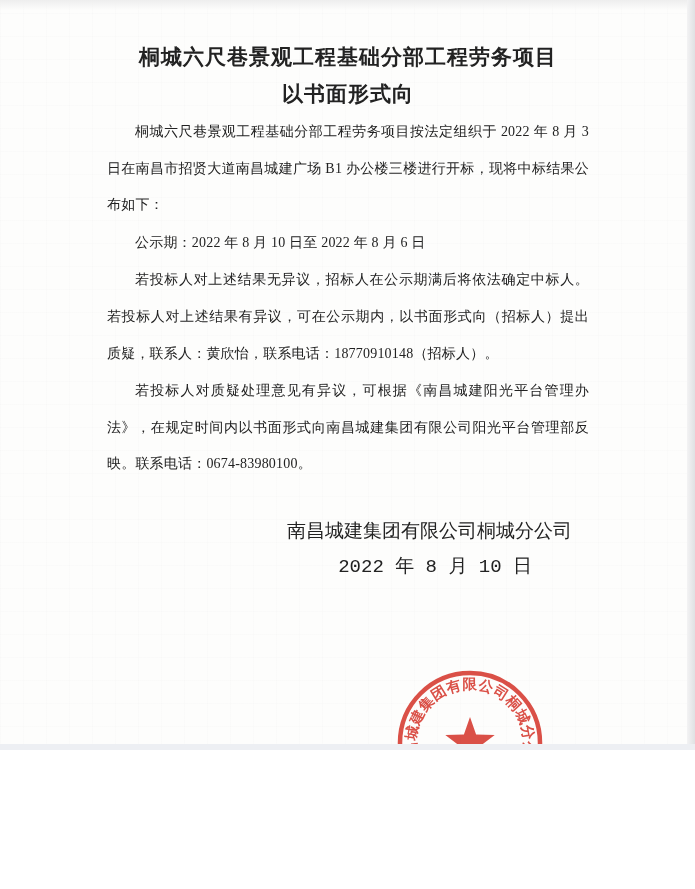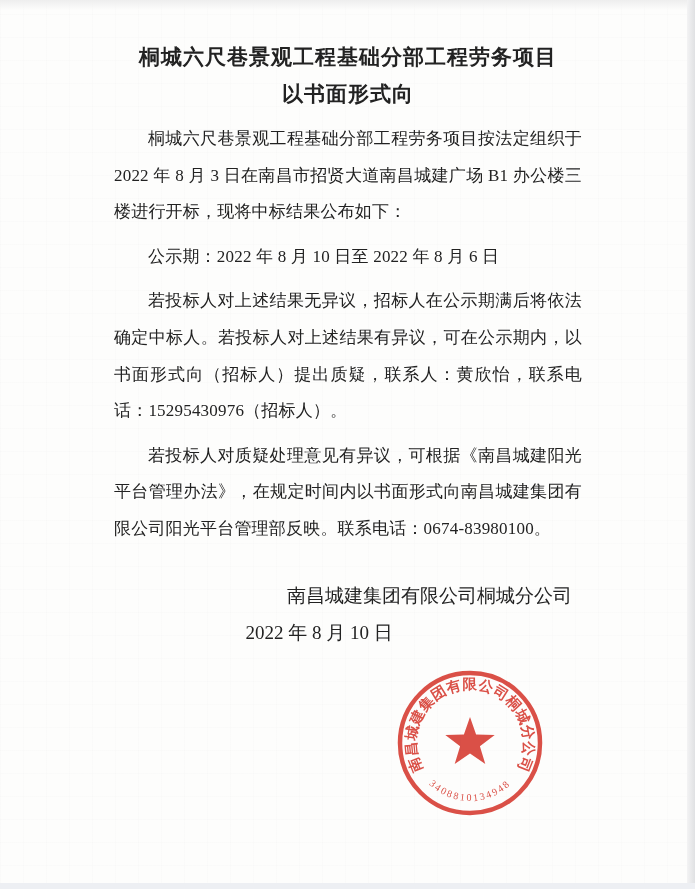--- a/index.html
+++ b/index.html
@@ -1,19 +1,19 @@
 <!DOCTYPE html>
 <html lang="zh"><head>
 <meta charset="utf-8">
 <style>
   html, body { margin: 0; padding: 0; background: #ffffff; }
   .scan {
     position: relative;
     width: 695px;
-    height: 889px;
+    height: 750px;
     overflow: hidden;
     background-color: #fdfdfc;
     background-image:
       linear-gradient(180deg, #eeeeee 0px, rgba(255,255,255,0) 10px),
       repeating-linear-gradient(0deg, rgba(120,120,130,0.018) 0 1px, rgba(0,0,0,0) 1px 23px),
       repeating-linear-gradient(90deg, rgba(120,120,130,0.018) 0 1px, rgba(0,0,0,0) 1px 23px);
     font-family: "Liberation Serif", "DejaVu Serif", serif;
     color: #222222;
   }
   .doc {
@@ -24,41 +24,42 @@
   }
   .title {
     font-size: 21px;
     font-weight: bold;
     text-align: center;
     line-height: 37px;
     letter-spacing: 1px;
     white-space: nowrap;
   }
   .para {
-    margin: 8px;
-    font-size: 17px;
+    margin: 1px;
+    font-size: 14px;
     line-height: 36.6px;
     text-align: justify;
     text-indent: 2em;
     letter-spacing: 0.2px;
   }
   .signoff-company {
     margin-top: 29px;
     font-size: 19px;
     line-height: 37px;
     text-align: right;
     padding-right: 18px;
     white-space: nowrap;
   }
   .signoff-date {
     font-size: 19px;
     line-height: 37px;
-    text-align: center;
+    text-align: right;
     padding-right: 58px;
     white-space: nowrap;
+    font-family: Liberation Mono, monospace;
   }
   .seal {
     position: absolute;
     left: 390px;
     top: 663px;
     width: 160px;
     height: 160px;
     mix-blend-mode: multiply;
     opacity: 0.88;
   }
@@ -79,21 +80,21 @@
 <body>
 
 <div class="scan">
 
   <div class="doc">
     <div class="title">桐城六尺巷景观工程基础分部工程劳务项目</div>
     <div class="title">以书面形式向</div>
 
     <p class="para">桐城六尺巷景观工程基础分部工程劳务项目按法定组织于 2022 年 8 月 3 日在南昌市招贤大道南昌城建广场 B1 办公楼三楼进行开标，现将中标结果公布如下：</p>
     <p class="para">公示期：2022 年 8 月 10 日至 2022 年 8 月 6 日</p>
-    <p class="para">若投标人对上述结果无异议，招标人在公示期满后将依法确定中标人。若投标人对上述结果有异议，可在公示期内，以书面形式向（招标人）提出质疑，联系人：黄欣怡，联系电话：15295430976（招标人）。</p>
+    <p class="para">若投标人对上述结果无异议，招标人在公示期满后将依法确定中标人。若投标人对上述结果有异议，可在公示期内，以书面形式向（招标人）提出质疑，联系人：黄欣怡，联系电话：18770910148（招标人）。</p>
     <p class="para">若投标人对质疑处理意见有异议，可根据《南昌城建阳光平台管理办法》，在规定时间内以书面形式向南昌城建集团有限公司阳光平台管理部反映。联系电话：0674-83980100。</p>
 
     <div class="signoff-company">南昌城建集团有限公司桐城分公司</div>
     <div class="signoff-date">2022 年 8 月 10 日</div>
   </div>
 
   <svg class="seal" viewBox="0 0 160 160" width="160" height="160" xmlns="http://www.w3.org/2000/svg">
     <defs>
       <path id="sealRingPath" d="M 35.8 111 A 54 54 0 1 1 124.2 111" fill="none"></path>
       <path id="sealCodePath" d="M 35.3 117.1 A 58 58 0 0 0 124.7 117.1" fill="none"></path>

